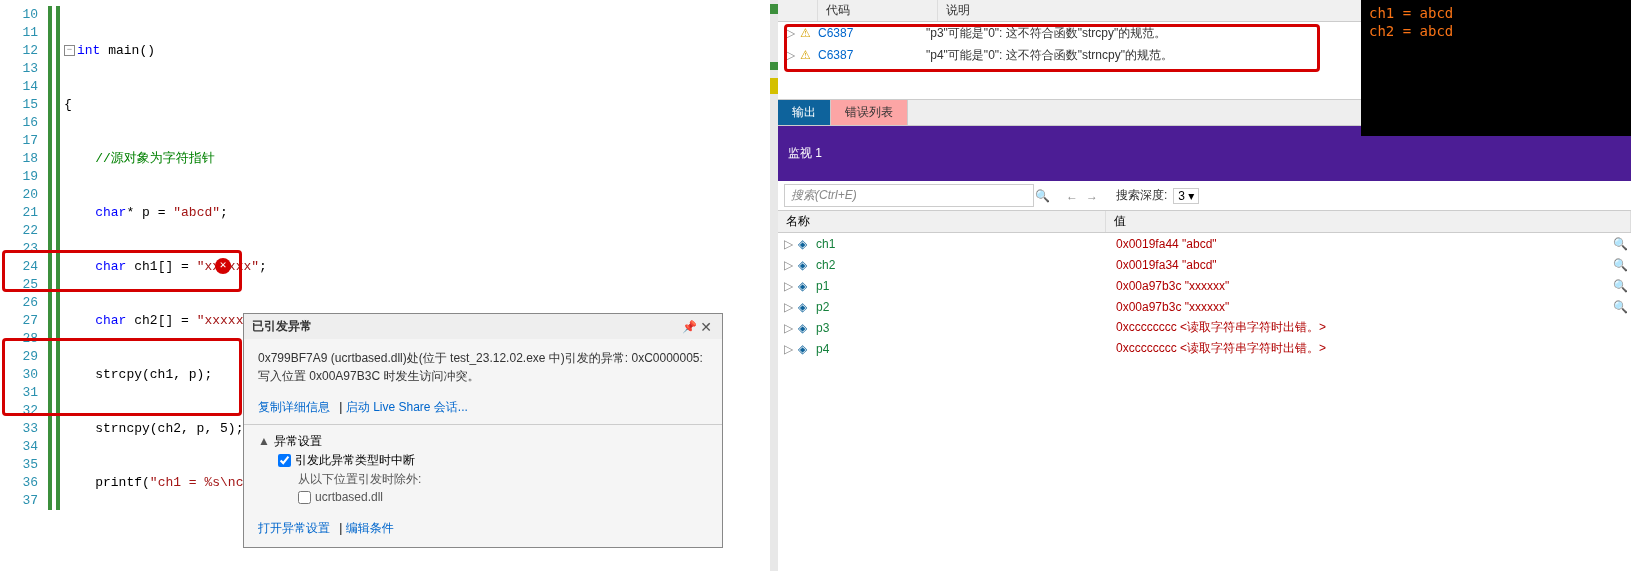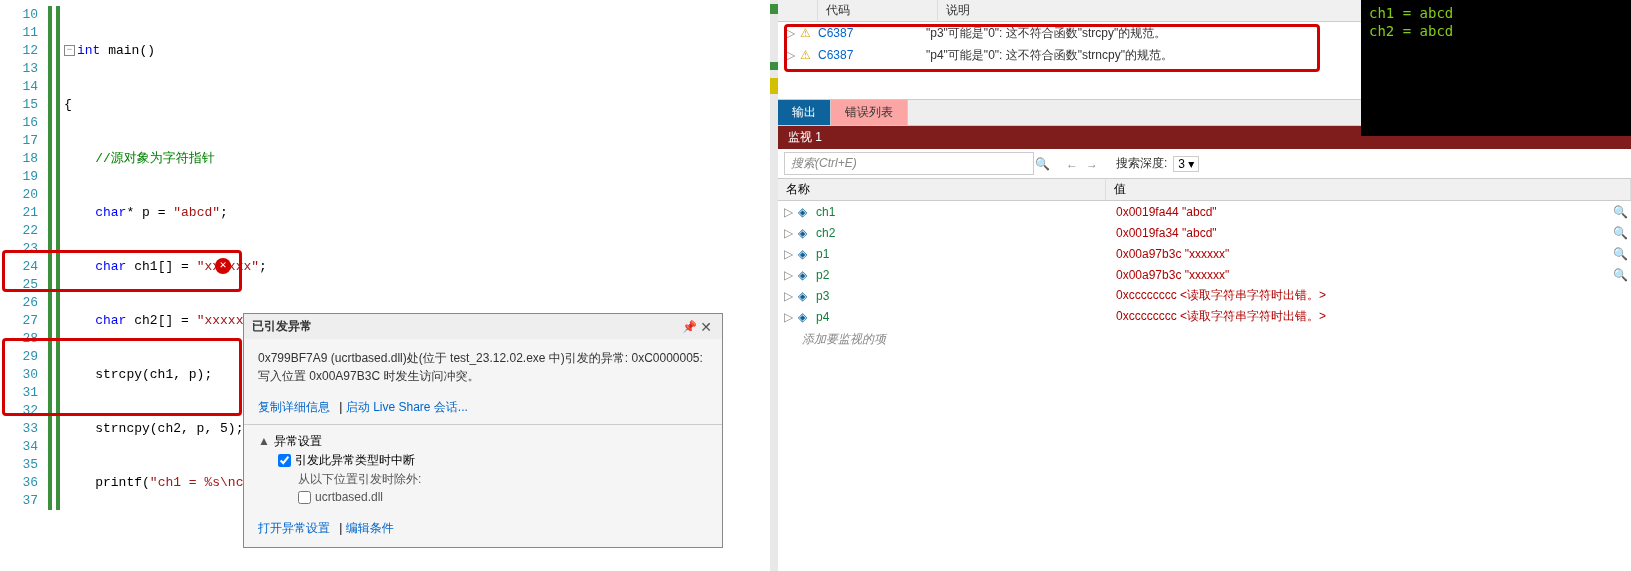--- a/index.html
+++ b/index.html
@@ -61,40 +61,40 @@
 .errlist-row .line { width: 50px; text-align: left; }
 .errlist-redbox { position: absolute; border: 3px solid #d40000; border-radius: 4px; pointer-events: none; }
 
 
 .tabs-bar { height: 26px; background: #eee; display: flex; font-family: "Microsoft YaHei", sans-serif; font-size: 12px; border-bottom: 1px solid #ccc; }
 .tab { padding: 4px 14px; border-right: 1px solid #ccc; background: #fca5a5; color: #333; cursor: pointer; }
 .tab.active { background: #0e639c; color: #fff; }
 
 
 .watch-panel { flex: 1; background: #fff; font-family: "Microsoft YaHei", sans-serif; font-size: 12px; }
-.watch-title { background: #7f1d1d; color: #fff; padding: 3px 10px; }
+.watch-title { background: #4c1d95; color: #fff; padding: 19px 10px; }
 .watch-toolbar { display: flex; align-items: center; padding: 3px 6px; border-bottom: 1px solid #ccc; background: #fff; }
 .watch-search { flex: 0 0 250px; border: 1px solid #ccc; padding: 2px 6px; color: #888; font-style: italic; }
 .watch-search-icon { width: 18px; text-align: center; color: #333; }
 .watch-nav { margin-left: 10px; color: #888; }
 .watch-nav span { margin: 0 4px; }
 .watch-depth-label { margin-left: 14px; color: #333; }
 .watch-depth-val { margin-left: 6px; border: 1px solid #ccc; padding: 0 4px; }
 .watch-header { display: flex; background: #f0f0f0; border-bottom: 1px solid #ccc; height: 22px; align-items: center; }
 .watch-header .wcol { padding: 0 8px; border-right: 1px solid #ddd; height: 100%; display: flex; align-items: center; }
 .watch-row { display: flex; height: 21px; align-items: center; padding-left: 6px; }
 .watch-row .exp { width: 14px; color: #888; }
 .watch-row .obj-icon { width: 18px; color: #0e639c; }
 .watch-row .wname { width: 300px; color: #15803d; }
 .watch-row .wval { flex: 1; color: #b00000; }
 .watch-row .mag { width: 20px; color: #555; text-align: center; }
 .watch-add { padding: 4px 24px; color: #888; font-style: italic; }
 
 
-.console-panel { position: absolute; right: 0; top: 0; width: 270px; height: 136px; background: #000; color: #84cc16; font-family: Consolas, monospace; font-size: 14px; padding: 4px 8px; line-height: 18px; }
+.console-panel { position: absolute; right: 0; top: 0; width: 270px; height: 136px; background: #000; color: #f97316; font-family: Consolas, monospace; font-size: 14px; padding: 4px 8px; line-height: 18px; }
 
 input[type=checkbox] { margin-right: 4px; vertical-align: middle; }
 </style>
 </head>
 <body>
 
 <div class="main-layout">
 
   <div class="code-panel">
     <div class="gutter">
@@ -243,21 +243,20 @@
           <span class="obj-icon">◈</span>
           <span class="wname">p3</span>
           <span class="wval">0xcccccccc &lt;读取字符串字符时出错。&gt;</span>
         </div>
       <div class="watch-row">
           <span class="exp">▷</span>
           <span class="obj-icon">◈</span>
           <span class="wname">p4</span>
           <span class="wval">0xcccccccc &lt;读取字符串字符时出错。&gt;</span>
         </div>
-      <div class="watch-add">添加要监视的项</div>
     </div>
   </div>
 </div>
 
 <div class="popup">
   <div class="popup-header">
     <span class="popup-title">已引发异常</span>
     <span class="popup-pin">📌</span>
     <span class="popup-close">✕</span>
   </div>

